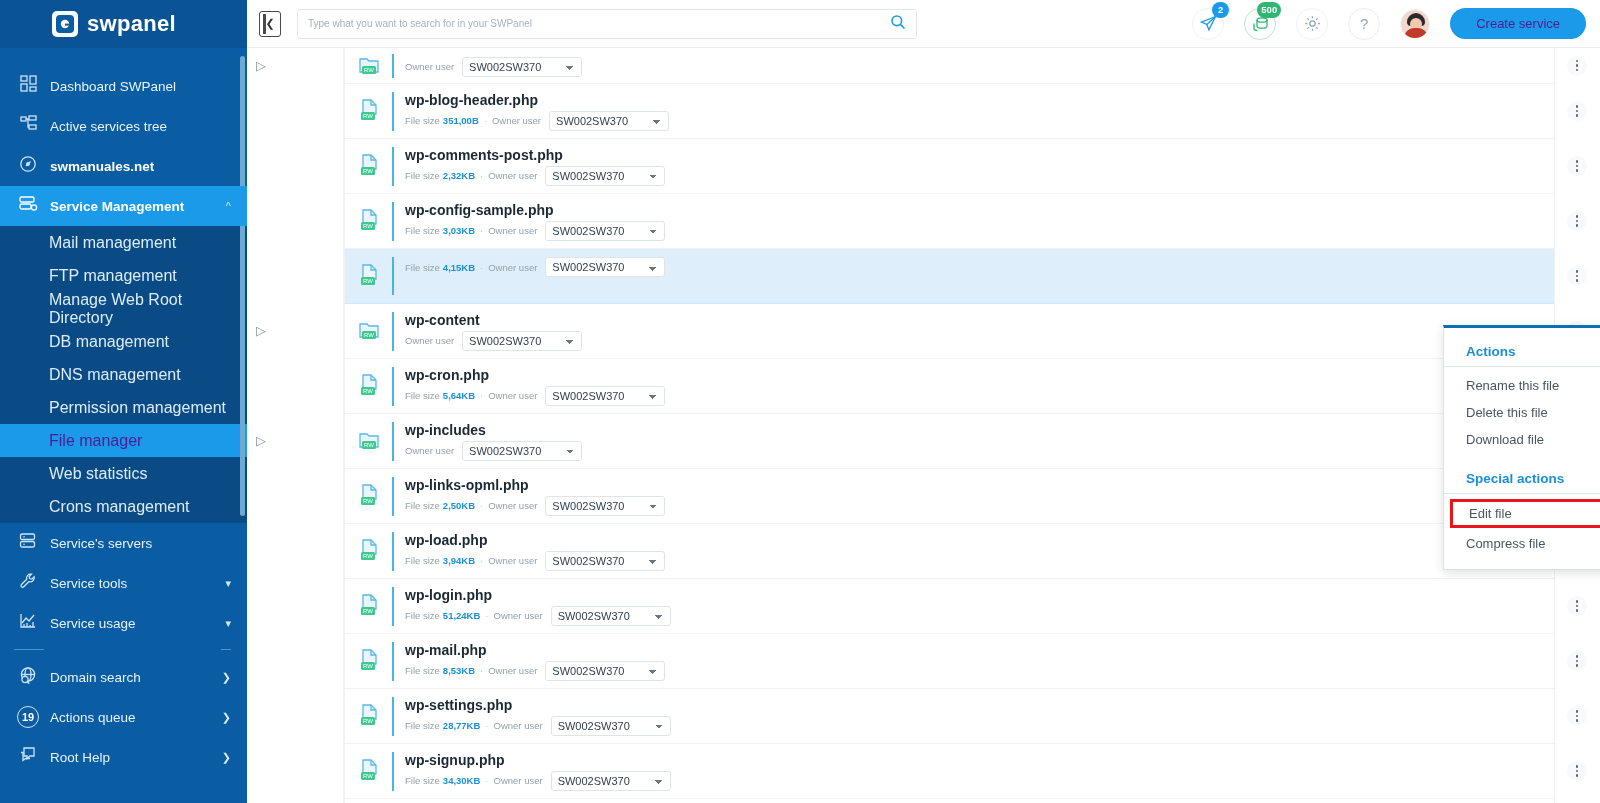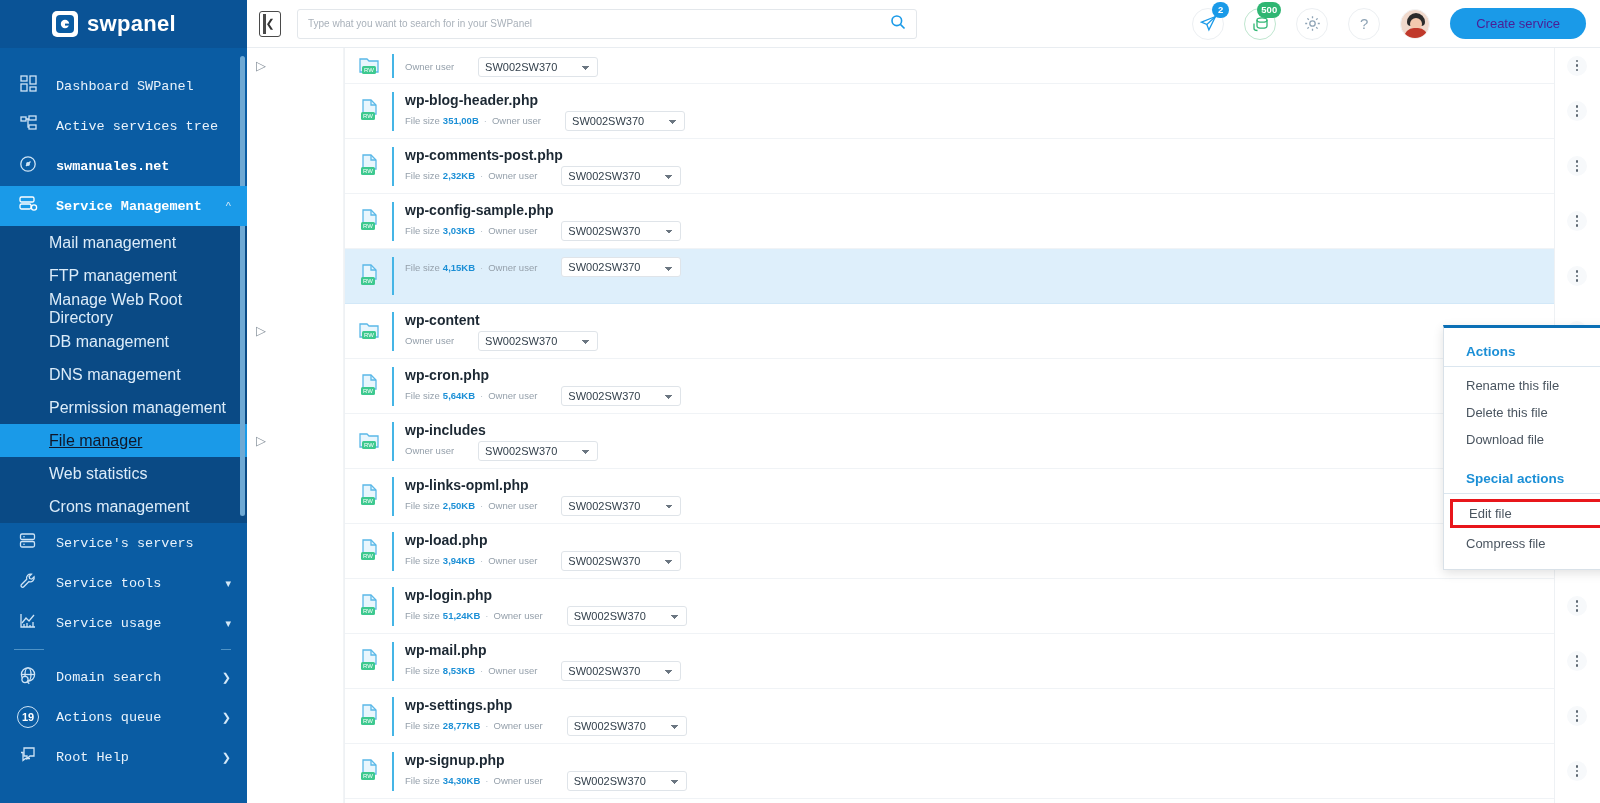--- a/index.html
+++ b/index.html
@@ -35,35 +35,35 @@
   .nav { padding-top: 18px; }
   .nav-item {
     display: flex; align-items: center; height: 40px;
     padding-left: 12px; color: #e8f2fb; font-size: 13.5px;
     position: relative; cursor: pointer;
   }
   .nav-item .ico {
     width: 32px; height: 22px; flex: none; display:flex;
     justify-content:center; color:#cfe4f6;
   }
-  .nav-item .lbl { margin-left: 12px; white-space: nowrap; font-family: Liberation Mono, monospace; }
+  .nav-item .lbl { margin-left: 6px; white-space: nowrap; }
   .nav-item.bold .lbl { font-weight: bold; color: #ffffff; }
   .nav-item.active {
     background: #1a9ae8; color: #fff;
   }
   .nav-item.active .lbl { font-weight: bold; }
   .nav-item .chev {
     position: absolute; right: 16px; color: #d5e9f8; font-size: 11px;
   }
   .subnav { background: #0a4a85; }
   .sub-item {
     height: 33px; display: flex; align-items: center;
     padding-left: 49px; color: #dcecf9; font-size: 16px; cursor: pointer;
   }
-  .sub-item.active { background: #1a9ae8; color: #0f172a; text-decoration: underline; }
+  .sub-item.active { background: #1a9ae8; color: #4c1d95; }
   .divider-row { height: 14px; position: relative; }
   .divider-row:after {
     content:""; position:absolute; left:14px; top:6px; width:30px;
     height:1px; background:#4f93c6;
   }
   .divider-row:before {
     content:""; position:absolute; right:16px; top:6px; width:10px;
     height:1px; background:#4f93c6;
   }
   .badge-circ {
@@ -159,21 +159,21 @@
     flex: 1; border-left: 2px solid #45b5e6; padding-left: 11px;
     min-height: 38px; display: flex; flex-direction: column; justify-content: flex-start;
   }
   .row.first .row-body { min-height: 24px; }
   .fname { font-size: 14px; color: #1c2833; font-weight: bold; margin-bottom: 3px; }
   .meta { display: flex; align-items: center; font-size: 9.5px; color: #95a0ab; }
   .meta b { color: #1b8fd6; font-weight: bold; margin-left:3px;}
   .dot { margin: 0 5px; color:#b9c2cb; }
   .ownerlbl { }
   .sel {
-    margin-left: 24px; height: 20px; border: 1px solid #dfe4e9; border-radius: 3px;
+    margin-left: 8px; height: 20px; border: 1px solid #dfe4e9; border-radius: 3px;
     font-size: 11px; color: #33404c; padding: 0 18px 0 6px; background: #fff;
     appearance: none; -webkit-appearance:none;
     font-family: "Liberation Sans", sans-serif;
     background-image: linear-gradient(45deg, transparent 50%, #6b7681 50%),
                       linear-gradient(135deg, #6b7681 50%, transparent 50%);
     background-position: calc(100% - 11px) 8.5px, calc(100% - 7px) 8.5px;
     background-size: 4px 4px, 4px 4px; background-repeat: no-repeat;
     cursor: pointer; min-width: 120px;
   }
   .kebab {

